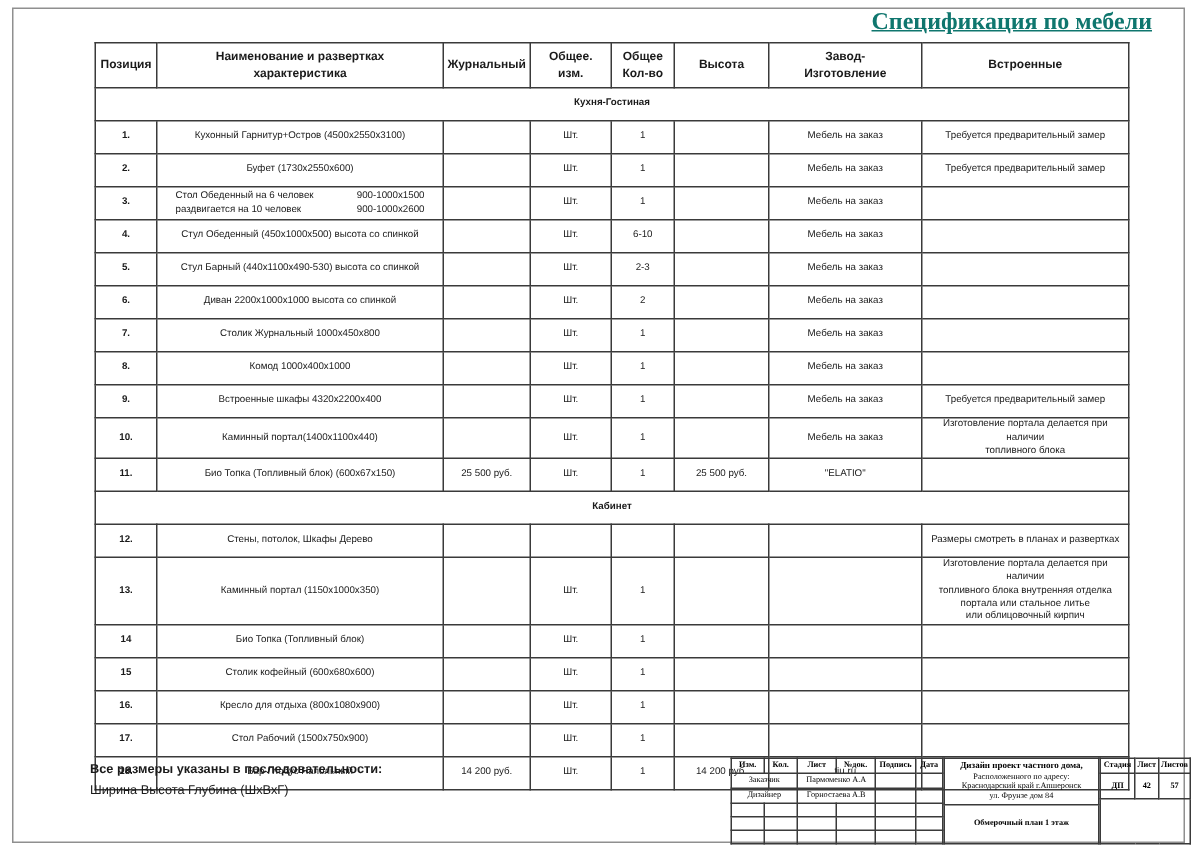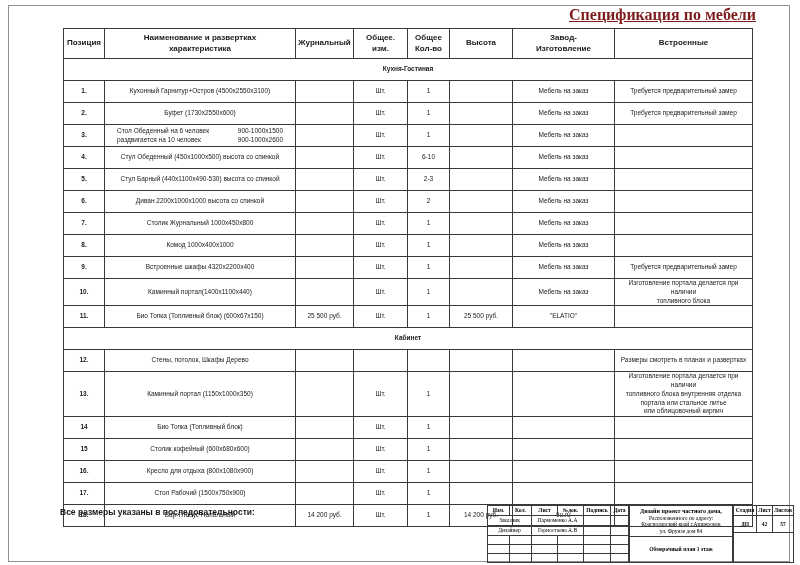--- a/index.html
+++ b/index.html
@@ -1,20 +1,20 @@
 <!DOCTYPE html>
 <html><head>
 <meta charset="utf-8">
 <style>
   html,body{margin:0;padding:0;background:#ffffff;}
   .page{position:relative;width:800px;height:565px;background:#ffffff;overflow:hidden;
         font-family:"Liberation Sans","DejaVu Sans",sans-serif;color:#1a1a1a;}
   .page-border{position:absolute;left:8px;top:5px;right:10px;bottom:3px;border:1px solid #8f8f8f;pointer-events:none;}
-  .doc-title{position:absolute;top:6px;right:44px;font-family:"Liberation Serif","DejaVu Serif",serif;
-             font-weight:bold;font-size:16px;text-decoration:underline;color:#7f1d1d;}
+  .doc-title{position:absolute;top:6px;right:32px;font-family:"Liberation Serif","DejaVu Serif",serif;
+             font-weight:bold;font-size:16px;text-decoration:underline;color:#0f766e;}
   .spec-table{position:absolute;left:63px;top:28px;border-collapse:collapse;table-layout:fixed;width:689px;}
   .spec-table th,.spec-table td{border:1px solid #3a3a3a;padding:0 2px;text-align:center;vertical-align:middle;
              font-size:6.5px;line-height:1.35;overflow:hidden;}
   .spec-table th{font-size:8px;font-weight:bold;height:29px;white-space:pre-line;}
   .spec-table td{height:21px;}
   .sec{font-size:10px;font-weight:bold;height:20px;}
   .c-pos{font-weight:bold;font-size:8px;}
   .c-note{white-space:pre-line;font-size:5.6px;}
   .c-name{font-size:6.5px;}
   .name-flex{display:flex;justify-content:space-between;align-items:center;padding:0 10px;}
@@ -266,20 +266,21 @@
           <td class="c-qty">1</td>
           <td class="c-sum">14 200 руб.</td>
           <td class="c-maker">tiu.ru</td>
           <td class="c-note"></td>
         </tr>
       </tbody>
   </table>
 
   <div class="footer-note">
     <div class="b">Все размеры указаны в последовательности:</div>
+    <div>Ширина Высота Глубина (ШхВхГ)</div>
   </div>
 
   <div class="stamp">
     <table class="stamp-left">
       <colgroup>
         <col style="width:22px">
           <col style="width:22px">
           <col style="width:26px">
         <col style="width:26px">
           <col style="width:27px">

